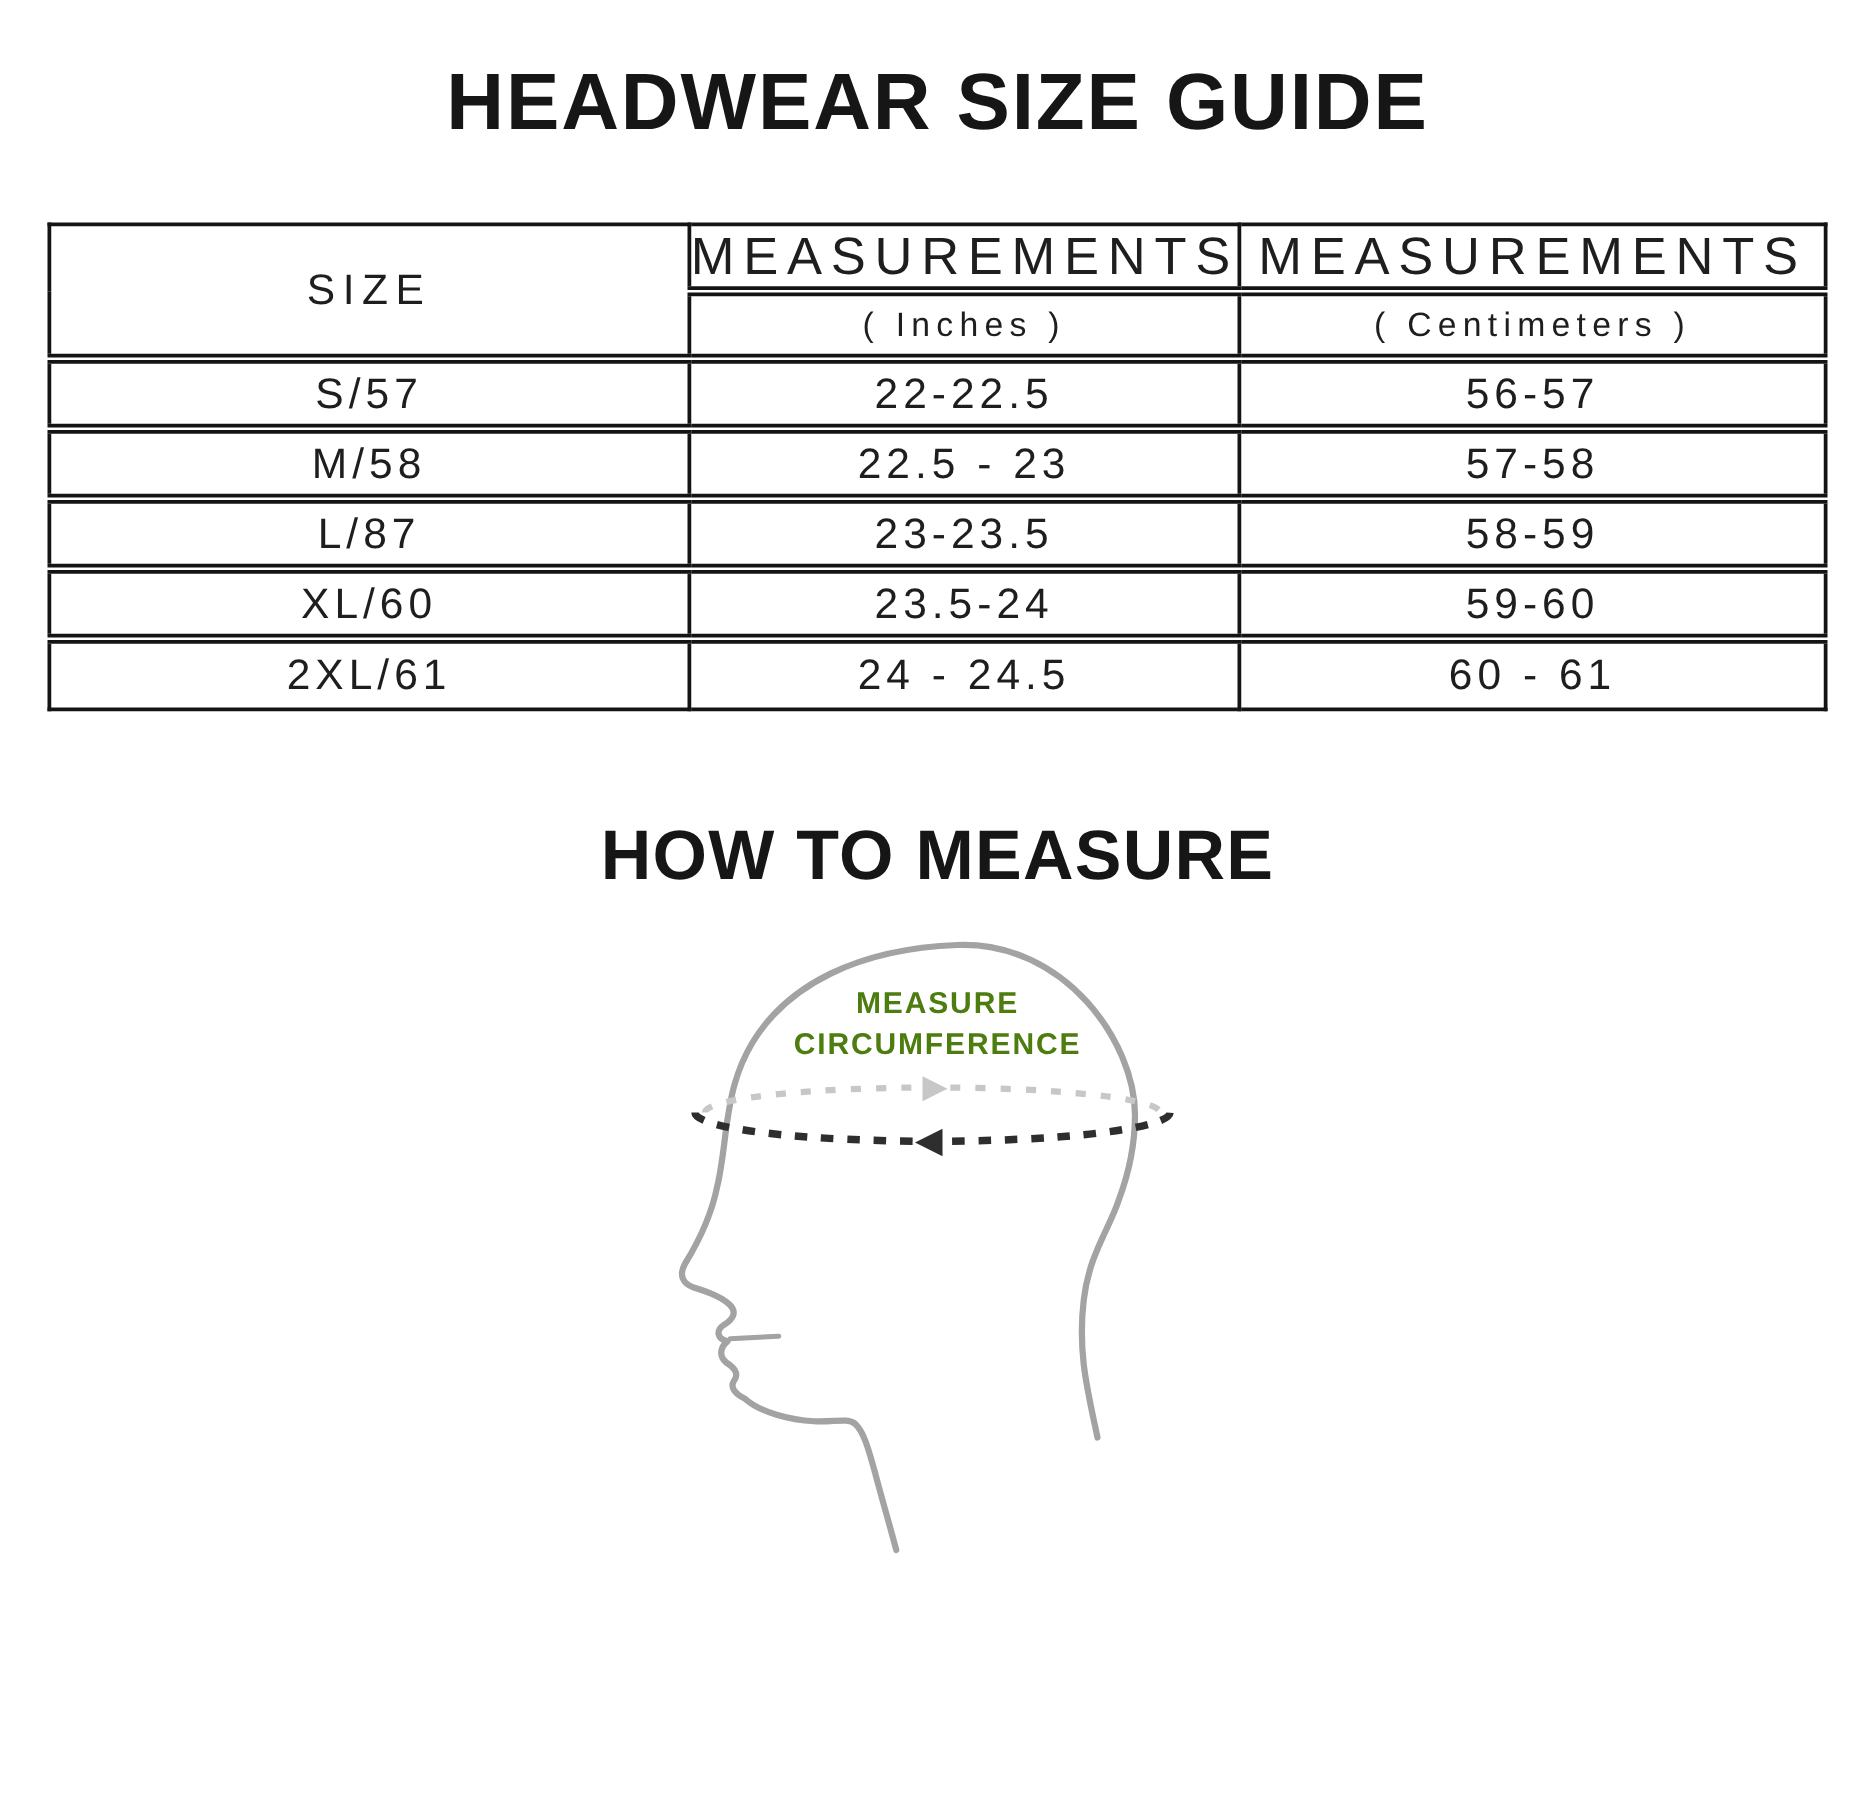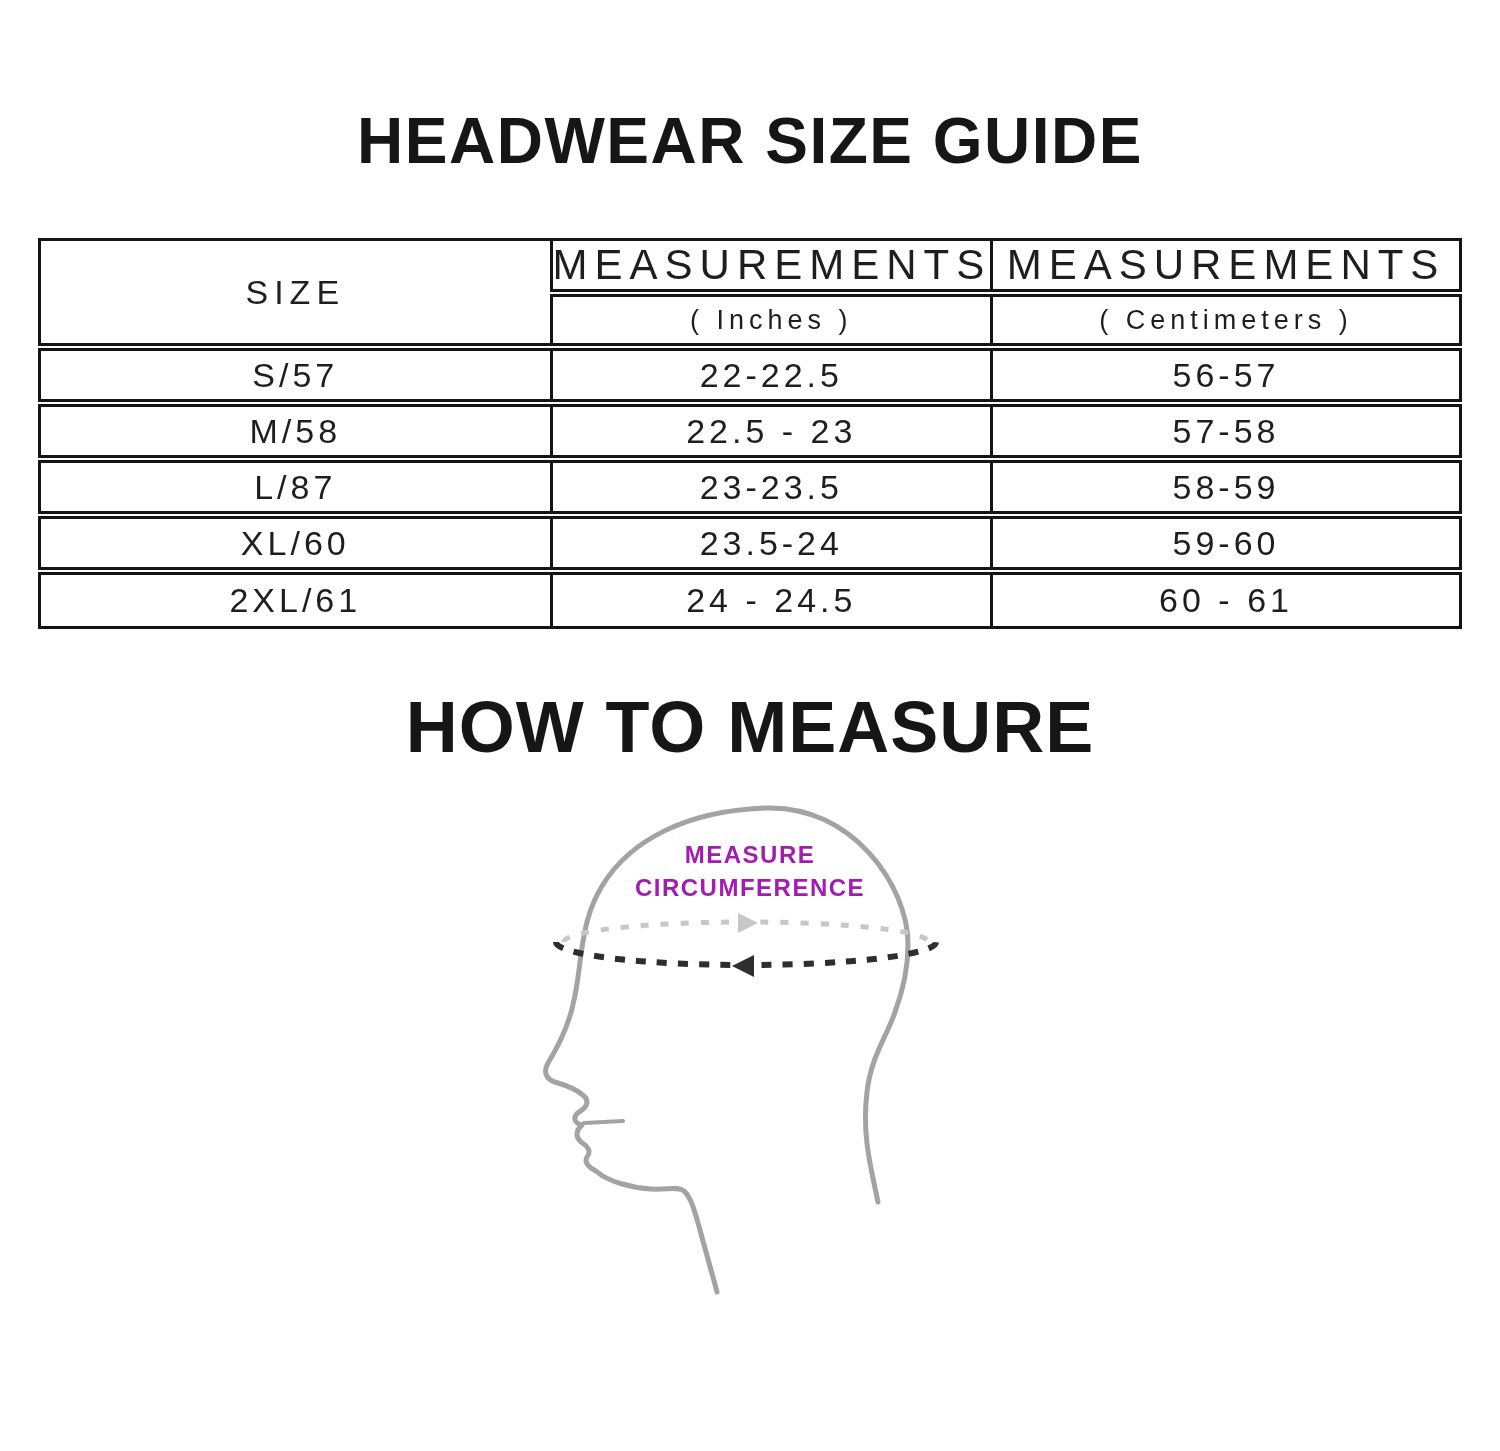--- a/index.html
+++ b/index.html
@@ -7,21 +7,21 @@
   .page {
     position: relative;
     width: 1500px;
     height: 1451px;
     background: #ffffff;
     font-family: "Liberation Sans", sans-serif;
     color: #1c1c1c;
     overflow: hidden;
   }
   .title {
-    padding-top: 104px;
+    padding-top: 44px;
     text-align: center;
     font-size: 64px;
     font-weight: 700;
     letter-spacing: 1.5px;
     color: #161616;
   }
   table.size-table {
     width: 1424px;
     margin: 60px auto 0 auto;
     border-collapse: collapse;
@@ -38,43 +38,43 @@
     color: #1e1e1e;
     white-space: nowrap;
   }
   .size-table th.main-h { font-size: 42px; letter-spacing: 7px; }
   .size-table th.size-h { font-size: 34px; letter-spacing: 6px; }
   .size-table th.sub-h  { font-size: 27px; letter-spacing: 5px; height: 54px; }
   .size-table td        { font-size: 34px; letter-spacing: 4px; height: 56px; }
   
   .size-table .dbl { border-bottom: 8px double #141414; }
   .how-heading {
-    margin-top: 57px;
+    margin-top: 82px;
     text-align: center;
-    font-size: 72px;
+    font-size: 56px;
     font-weight: 700;
     letter-spacing: 1px;
     color: #161616;
   }
   .illustration {
     position: relative;
     width: 520px;
     height: 532px;
     margin: 24px auto 0 auto;
   }
   .illustration svg { position: absolute; inset: 0; }
   .tape-label {
     position: absolute;
     top: 46px; left: 0; right: 0;
     text-align: center;
     font-size: 24px;
     font-weight: 700;
     letter-spacing: 1.5px;
     line-height: 1.4;
-    color: #a21caf;
+    color: #4d7c0f;
   }
   .tape-label span { display: block; }
 </style>
 </head>
 <body>
 
 <div class="page">
 
   <h1 class="title">HEADWEAR SIZE GUIDE</h1>
 

